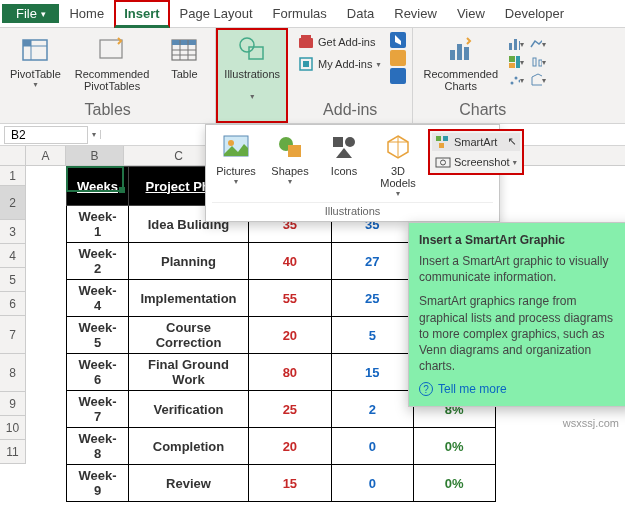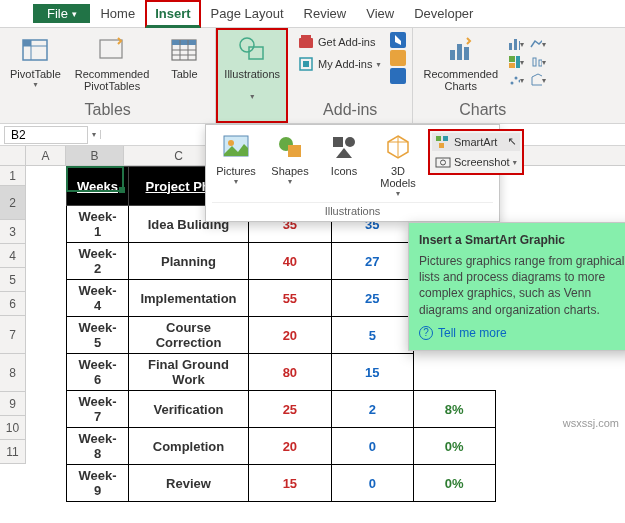--- a/index.html
+++ b/index.html
@@ -1,20 +1,20 @@
 <!DOCTYPE html>
 <html><head>
 <meta charset="utf-8">
 <style>
 * { box-sizing: border-box; margin: 0; padding: 0; font-family: 'Segoe UI', Tahoma, sans-serif; }
 body { background: #fff; width: 625px; height: 523px; overflow: hidden; position: relative; font-size: 12px; color: #333; }
 
 
 .tabs { display: flex; align-items: center; height: 28px; border-bottom: 1px solid #d4d4d4; padding-left: 2px; }
-.file-tab { background: #217346; color: #fff; padding: 5px 14px; font-size: 13px; height: 19px; display:flex; align-items:center;margin-left:31px; }
+.file-tab { background: #217346; color: #fff; padding: 5px 14px; font-size: 13px; height: 19px; display:flex; align-items:center; }
 .file-tab .chev { margin-left:4px; font-size:9px; }
 .tab { padding: 5px 10px; font-size: 13px; color: #444; cursor:pointer; height:28px; display:flex; align-items:center; }
 .tab.active { color: #217346; border-bottom: 3px solid #217346; font-weight:600; }
 .insert-highlight { border: 2px solid #c00; padding: 3px 8px 2px; }
 
 
 .ribbon { display:flex; height: 96px; border-bottom:1px solid #d4d4d4; background:#f3f2f1; }
 .group { border-right:1px solid #d4d4d4; padding: 4px 6px 2px; display:flex; flex-direction:column; align-items:center; justify-content:space-between; }
 .group-content { display:flex; gap:6px; align-items:flex-start; flex:1; }
 .group-label { font-size:16px; color:#666; padding-bottom:2px; }
@@ -82,20 +82,22 @@
 <body>
 
 <div class="tabs">
   <div class="file-tab">
       <span>File</span>
       <span class="chev">▾</span>
     </div>
   <div class="tab">Home</div>
   <div class="tab active insert-highlight">Insert</div>
   <div class="tab">Page Layout</div>
+  <div class="tab">Formulas</div>
+  <div class="tab">Data</div>
   <div class="tab">Review</div>
   <div class="tab">View</div>
   <div class="tab">Developer</div>
 </div>
 
 <div class="ribbon">
   <div class="group">
     <div class="group-content">
       <div class="big-btn">
         <span class="ic">
@@ -423,20 +425,21 @@
         <span>Screenshot</span> 
           <span class="chev-sm">▾</span>
       </div>
     </div>
   </div>
   <div class="label-row">Illustrations</div>
 </div>
 
 <div class="tooltip">
   <div class="tt-title">Insert a SmartArt Graphic</div>
-  <p>Pictures graphics range from graphical lists and process diagrams to more complex graphics, such as Venn diagrams and organization charts.</p>
+  <p>Insert a SmartArt graphic to visually communicate information.</p>
+  <p>SmartArt graphics range from graphical lists and process diagrams to more complex graphics, such as Venn diagrams and organization charts.</p>
   <div class="more">
       <span class="q">?</span>
       <span>Tell me more</span>
     </div>
 </div>
 
 <div class="watermark">wsxssj.com</div>
 
 </body></html>

